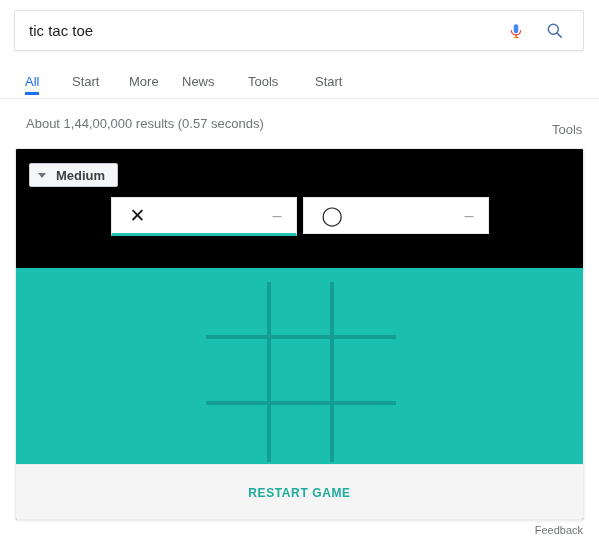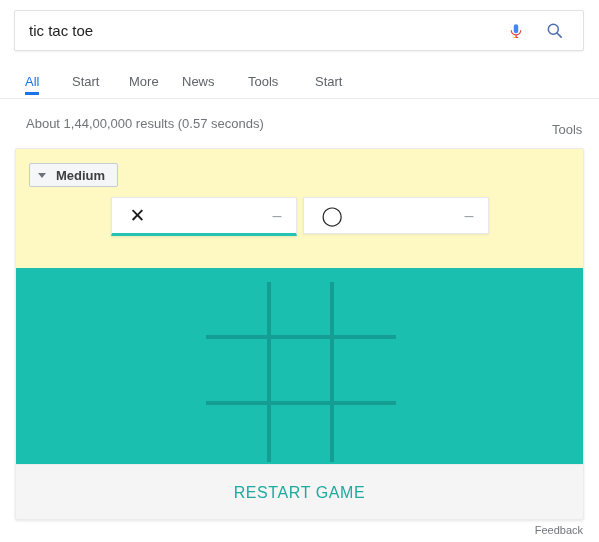--- a/index.html
+++ b/index.html
@@ -89,21 +89,21 @@
   }
 
   
   #game-card {
     position: absolute;
     left: 15px;
     top: 148px;
     width: 569px;
     height: 372px;
     box-sizing: border-box;
-    background: #fef9c3;
+    background: #000000;
     border: 1px solid #ebebeb;
     border-radius: 2px;
     box-shadow: 0 1px 3px rgba(0,0,0,0.10);
     overflow: hidden;
   }
 
   
   #difficulty-select {
     position: absolute;
     left: 13px;
@@ -208,22 +208,22 @@
     width: 100%;
     height: 56px;
     background: #f5f5f5;
     border-top: 1px solid #ececec;
     display: flex;
     align-items: center;
     justify-content: center;
     cursor: pointer;
   }
   #restart-label {
-    font-size: 16px;
-    font-weight: normal;
+    font-size: 12px;
+    font-weight: bold;
     letter-spacing: 0.6px;
     color: #1cab9e;
   }
 
   #feedback-link {
     position: absolute;
     right: 16px;
     top: 524px;
     font-size: 11px;
     color: #70757a;

